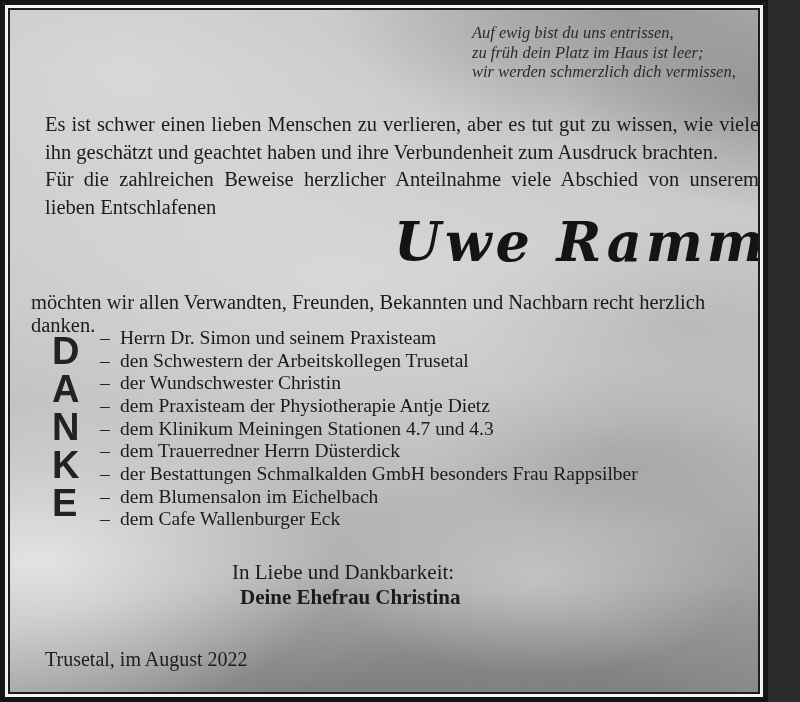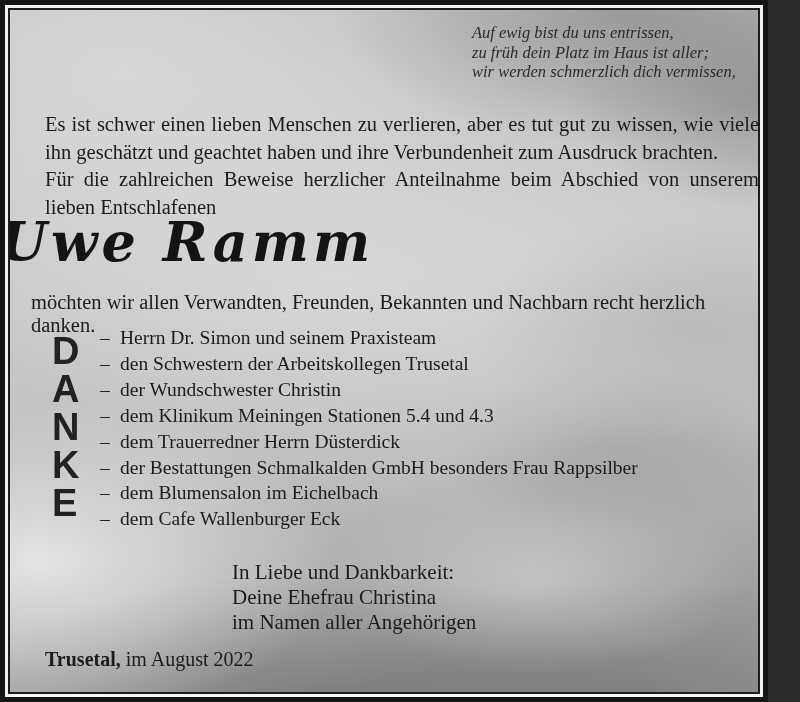--- a/index.html
+++ b/index.html
@@ -37,21 +37,21 @@
   }
 
   .intro {
     position: absolute; left: 45px; top: 111px; width: 714px;
     font-size: 20.5px; line-height: 27.5px; text-align: justify;
   }
   .intro p { margin: 0; }
 
   .deceased-name {
     position: absolute; left: 0; right: 0; top: 210px;
-    text-align: left;
+    text-align: right;
     font-family: "DejaVu Serif", serif;
     font-style: italic; font-weight: bold;
     font-size: 54px; letter-spacing: 4px;
     color: #141414;
   }
 
   .thanks-line {
     position: absolute; left: 31px; top: 291px;
     font-size: 20.5px;
   }
@@ -67,76 +67,76 @@
     color: #222222;
   }
   .items { display: flex; flex-direction: column; justify-content: space-between; }
   .item { font-size: 19.5px; line-height: 20.6px; white-space: nowrap; color: #1b1b1b; }
   .item .dash { display: inline-block; width: 20px; }
 
   .closing {
     position: absolute; left: 232px; top: 560px;
     font-size: 21px; line-height: 25px;
   }
-  .closing .bold { font-weight: normal; }
+  .closing .bold { font-weight: bold; margin-left: 8px; }
 
   .place-date {
     position: absolute; left: 45px; top: 648px;
     font-size: 20px;
   }
-  .place-date .place { font-weight: bold; }
+  .place-date .place { font-weight: normal; }
 </style>
 </head>
 <body>
 
 <div class="page">
 
   <div class="frame-outer"></div>
   <div class="frame-white"></div>
   <div class="frame-line"></div>
 
   <div class="poem">
     <div>Auf ewig bist du uns entrissen,</div>
-    <div>zu früh dein Platz im Haus ist aller;</div>
+    <div>zu früh dein Platz im Haus ist leer;</div>
     <div>wir werden schmerzlich dich vermissen,</div>
   </div>
 
   <div class="intro">
     <p>Es ist schwer einen lieben Menschen zu verlieren, aber es tut gut zu wissen, wie viele ihn geschätzt und geachtet haben und ihre Verbundenheit zum Ausdruck brachten.</p>
-    <p>Für die zahlreichen Beweise herzlicher Anteilnahme beim Abschied von unserem lieben Entschlafenen</p>
+    <p>Für die zahlreichen Beweise herzlicher Anteilnahme viele Abschied von unserem lieben Entschlafenen</p>
   </div>
 
   <div class="deceased-name">Uwe Ramm</div>
 
   <div class="thanks-line">möchten wir allen Verwandten, Freunden, Bekannten und Nachbarn recht herzlich danken.</div>
 
   <div class="danke-list">
     <div class="letters">
       <div class="letter">D</div>
       <div class="letter">A</div>
       <div class="letter">N</div>
       <div class="letter">K</div>
       <div class="letter">E</div>
     </div>
     <div class="items">
       <div class="item"><span class="dash">–</span><span>Herrn Dr. Simon und seinem Praxisteam</span></div>
       <div class="item"><span class="dash">–</span><span>den Schwestern der Arbeitskollegen Trusetal</span></div>
       <div class="item"><span class="dash">–</span><span>der Wundschwester Christin</span></div>
-      <div class="item"><span class="dash">–</span><span>dem Klinikum Meiningen Stationen 5.4 und 4.3</span></div>
+      <div class="item"><span class="dash">–</span><span>dem Praxisteam der Physiotherapie Antje Dietz</span></div>
+      <div class="item"><span class="dash">–</span><span>dem Klinikum Meiningen Stationen 4.7 und 4.3</span></div>
       <div class="item"><span class="dash">–</span><span>dem Trauerredner Herrn Düsterdick</span></div>
       <div class="item"><span class="dash">–</span><span>der Bestattungen Schmalkalden GmbH besonders Frau Rappsilber</span></div>
       <div class="item"><span class="dash">–</span><span>dem Blumensalon im Eichelbach</span></div>
       <div class="item"><span class="dash">–</span><span>dem Cafe Wallenburger Eck</span></div>
     </div>
   </div>
 
   <div class="closing">
     <div>In Liebe und Dankbarkeit:</div>
     <div class="bold">Deine Ehefrau Christina</div>
-    <div class="bold">im Namen aller Angehörigen</div>
   </div>
 
   <div class="place-date">
     <span class="place">Trusetal,</span>
     <span>im August 2022</span>
   </div>
 
 </div>
 
 </body></html>

